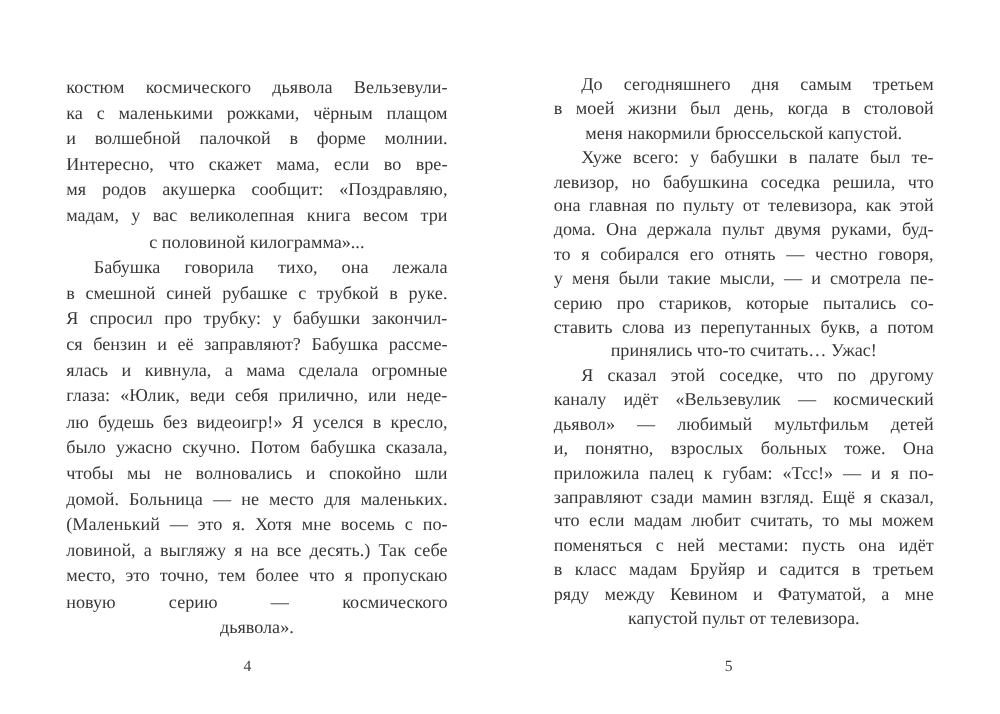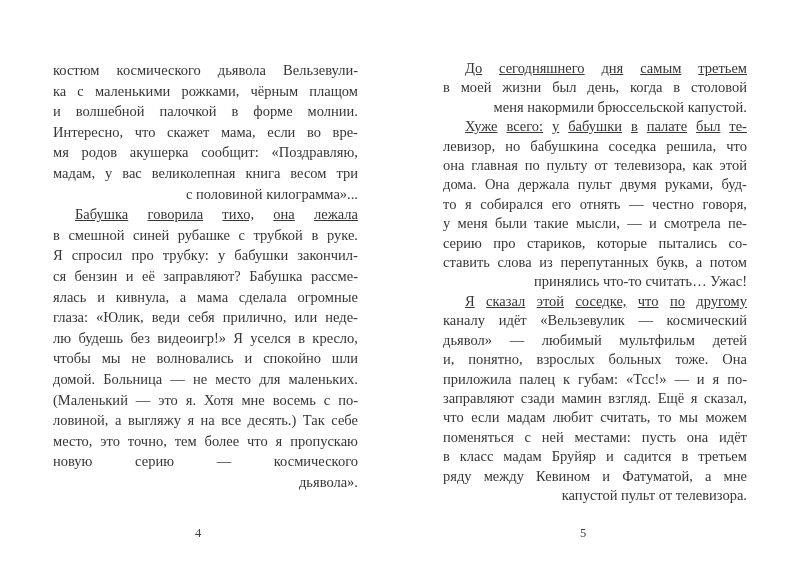--- a/index.html
+++ b/index.html
@@ -44,27 +44,26 @@
   
   .line.just {
     display: flex;
     justify-content: space-between;
   }
   .line.just span {
     white-space: nowrap;
   }
   
   .line.last {
-    text-align: right;
+    text-align: center;
     white-space: nowrap;
     overflow: hidden;
   }
   .line.indent {
     padding-left: 22px;
-    text-decoration: underline;
   }
   .page-number {
     position: absolute;
     top: 526px;
     font-family: "Liberation Serif", serif;
     font-size: 12.5px;
     color: #3d3d3d;
     text-align: center;
   }
   .page-number-left {
@@ -184,20 +183,28 @@
       </div>
       <div class="line just">
         <span>лю</span>
         <span>будешь</span>
         <span>без</span>
         <span>видеоигр!»</span>
         <span>Я</span>
         <span>уселся</span>
         <span>в</span>
         <span>кресло,</span>
+      </div>
+      <div class="line just">
+        <span>было</span>
+        <span>ужасно</span>
+        <span>скучно.</span>
+        <span>Потом</span>
+        <span>бабушка</span>
+        <span>сказала,</span>
       </div>
       <div class="line just">
         <span>чтобы</span>
         <span>мы</span>
         <span>не</span>
         <span>волновались</span>
         <span>и</span>
         <span>спокойно</span>
         <span>шли</span>
       </div>

